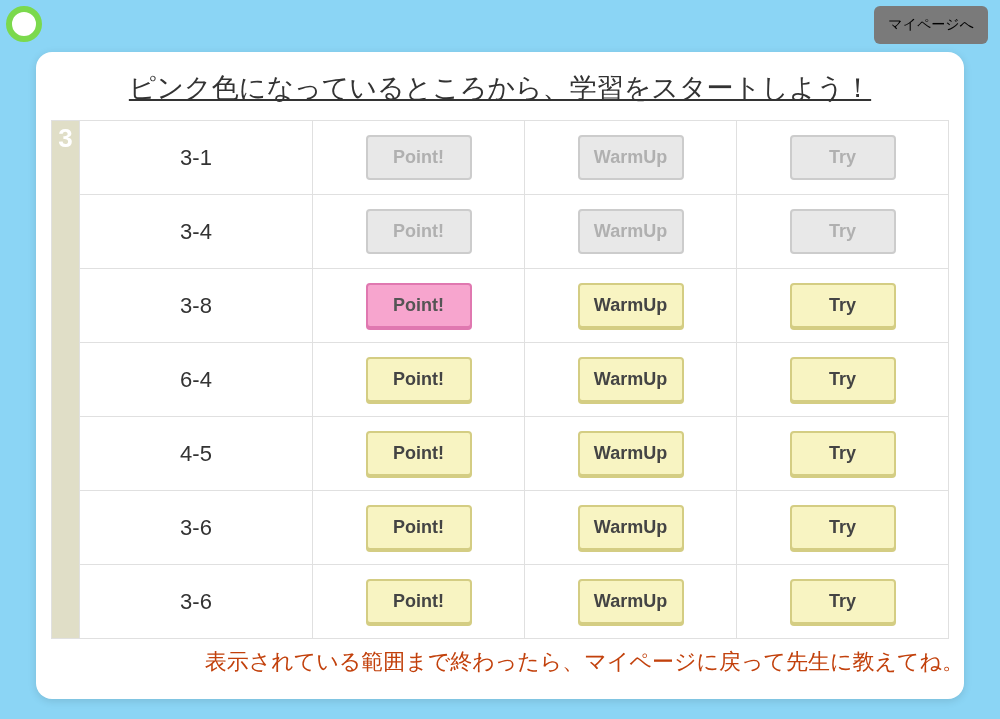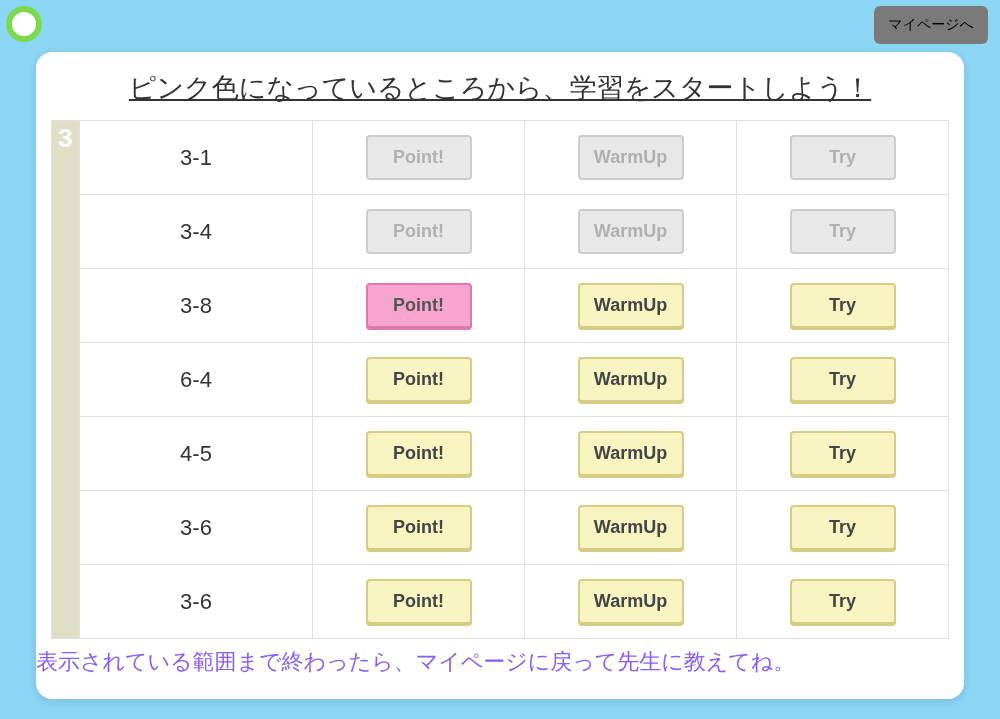--- a/index.html
+++ b/index.html
@@ -108,23 +108,23 @@
       color: #444;
       box-shadow: 0 2px 0 #d4cd83;
     }
     .btn-pink {
       background: #f7a5ce;
       border: 2px solid #e078b0;
       color: #555;
       box-shadow: 0 2px 0 #e078b0;
     }
     .footer-text {
-      text-align: left;
+      text-align: right;
       font-size: 22px;
-      color: #8b5cf6;
+      color: #c2410c;
       position: absolute;
       bottom: 22px;
       left: 0;
       right: 0;
     }
   </style>
 </head>
 <body>
 
 <div class="logo-circle"></div>

